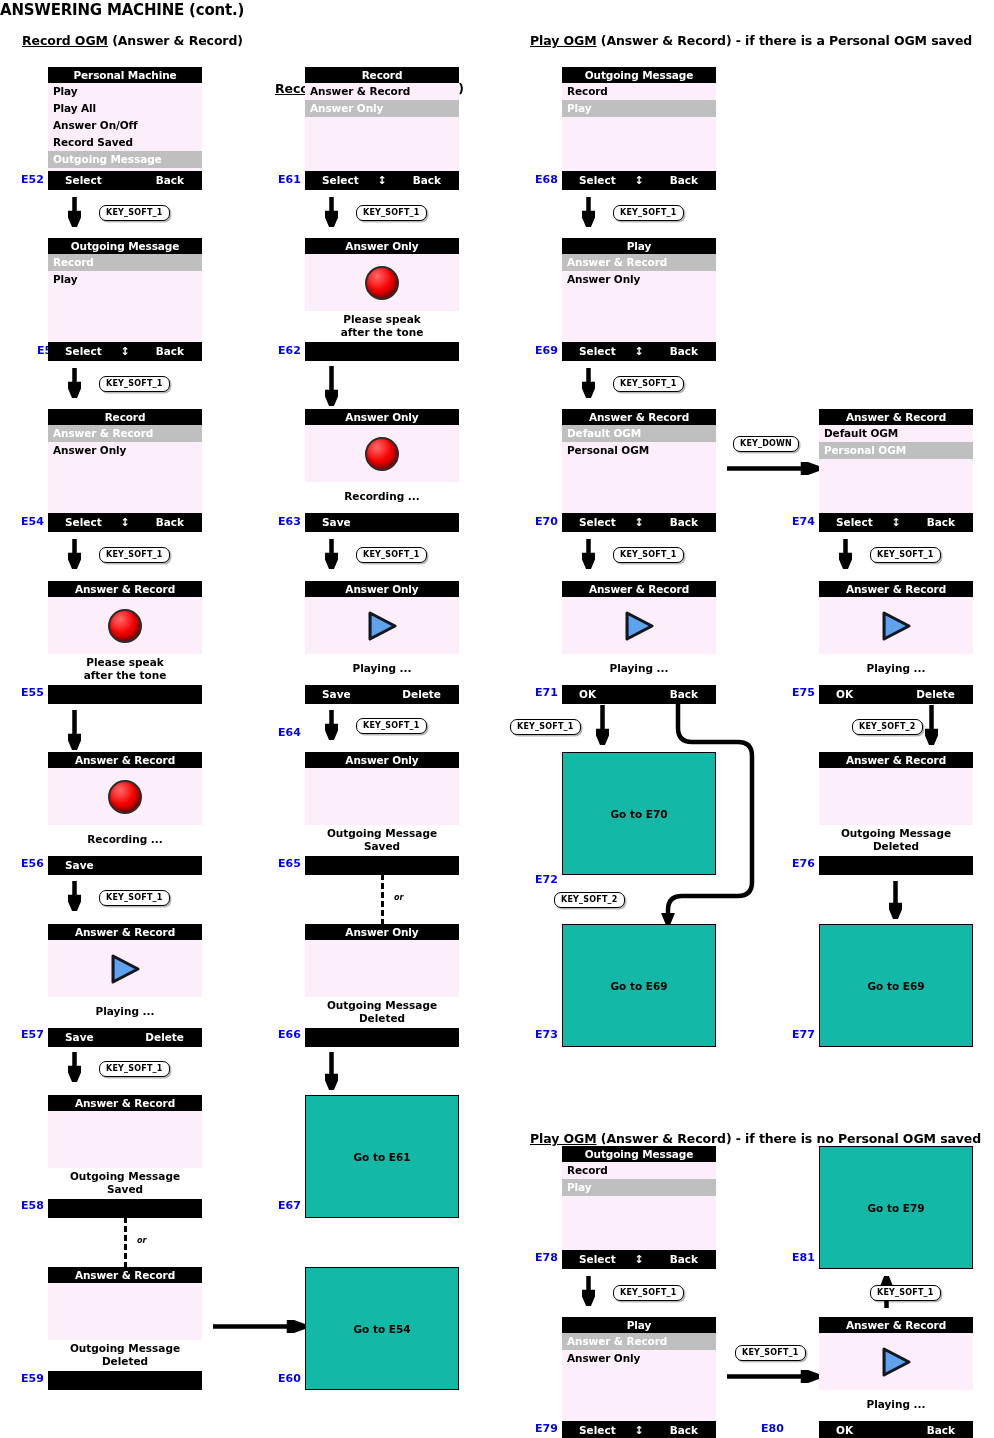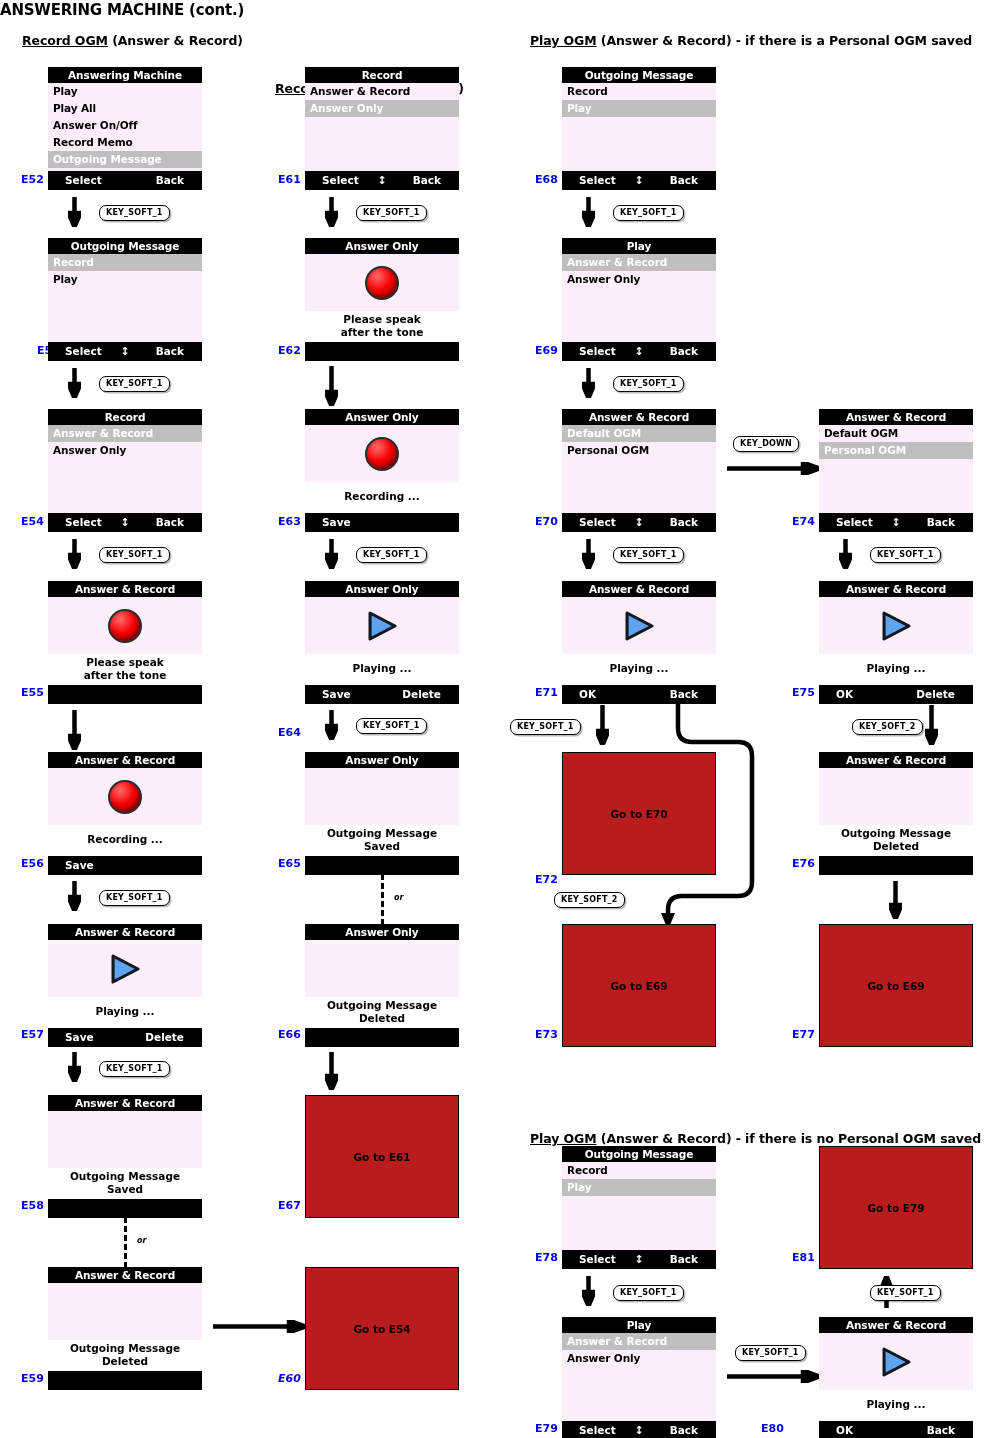--- a/index.html
+++ b/index.html
@@ -89,21 +89,21 @@
   
   .dash-line{
     position:absolute;border-left:3px dashed #000;width:0;
   }
   .or-lbl{
     position:absolute;font-size:8px;font-weight:bold;font-style:italic;color:#000;
   }
 
   
   .gotobox{
-    position:absolute;background:#b91c1c;border:1.6px solid #000;
+    position:absolute;background:#14b8a6;border:1.6px solid #000;
     box-sizing:border-box;
   }
   .gotobox span{
     position:absolute;left:0;right:0;top:50%;transform:translateY(-50%);
     text-align:center;font-weight:bold;font-size:10.5px;color:#000;
   }
 </style>
 </head>
 <body>
 
@@ -117,26 +117,26 @@
 </div>
 <div class="sect-title" style="left:530px;top:33px;">
   <span class="u">Play OGM</span><span> (Answer &amp; Record) - if there is a Personal OGM saved</span>
 </div>
 <div class="sect-title" style="left:530px;top:1095px;margin-top:36px;">
   <span class="u">Play OGM</span><span> (Answer &amp; Record) - if there is no Personal OGM saved</span>
 </div>
 
 <div class="enum" style="left:21px;top:173px;">E52</div>
 <div class="screen" style="left:48px;top:67px;">
-  <div class="scr-title">Answering Machine</div>
+  <div class="scr-title">Personal Machine</div>
   <div class="scr-body">
     <div class="menu-item">Play</div>
     <div class="menu-item">Play All</div>
     <div class="menu-item">Answer On/Off</div>
-    <div class="menu-item">Record Memo</div>
+    <div class="menu-item">Record Saved</div>
     <div class="menu-item sel">Outgoing Message</div>
   </div>
   <div class="scr-foot">
     <span class="lf">Select</span>
     <span class="ct"></span>
     <span class="rt">Back</span>
   </div>
 </div>
 
 <svg class="arr-down" style="left:68px;top:197px;" width="13" height="30" viewBox="0 0 13 30">
@@ -262,21 +262,21 @@
   <div class="scr-foot empty">
     <span class="lf"></span>
     <span class="rt"></span>
   </div>
 </div>
 
 <svg class="arr-right" style="left:213px;top:1320px;" width="92" height="13" viewBox="0 0 92 13">
     <path d="M0 6.5 L78 6.5 M92 6.5 L76 0.5 L76 12.5 Z" stroke="#000" stroke-width="4.5" fill="#000"></path>
   </svg>
 
-<div class="enum" style="left:278px;top:1372px;font-style:italic;">E60</div>
+<div class="enum" style="left:278px;top:1372px;">E60</div>
 <div class="gotobox" style="left:305px;top:1267px;width:154px;height:123px;">
   <span>Go to E54</span>
 </div>
 
 <div class="enum" style="left:278px;top:173px;">E61</div>
 <div class="screen" style="left:305px;top:67px;">
   <div class="scr-title">Record</div>
   <div class="scr-body">
     <div class="menu-item">Answer &amp; Record</div>
     <div class="menu-item sel">Answer Only</div>

